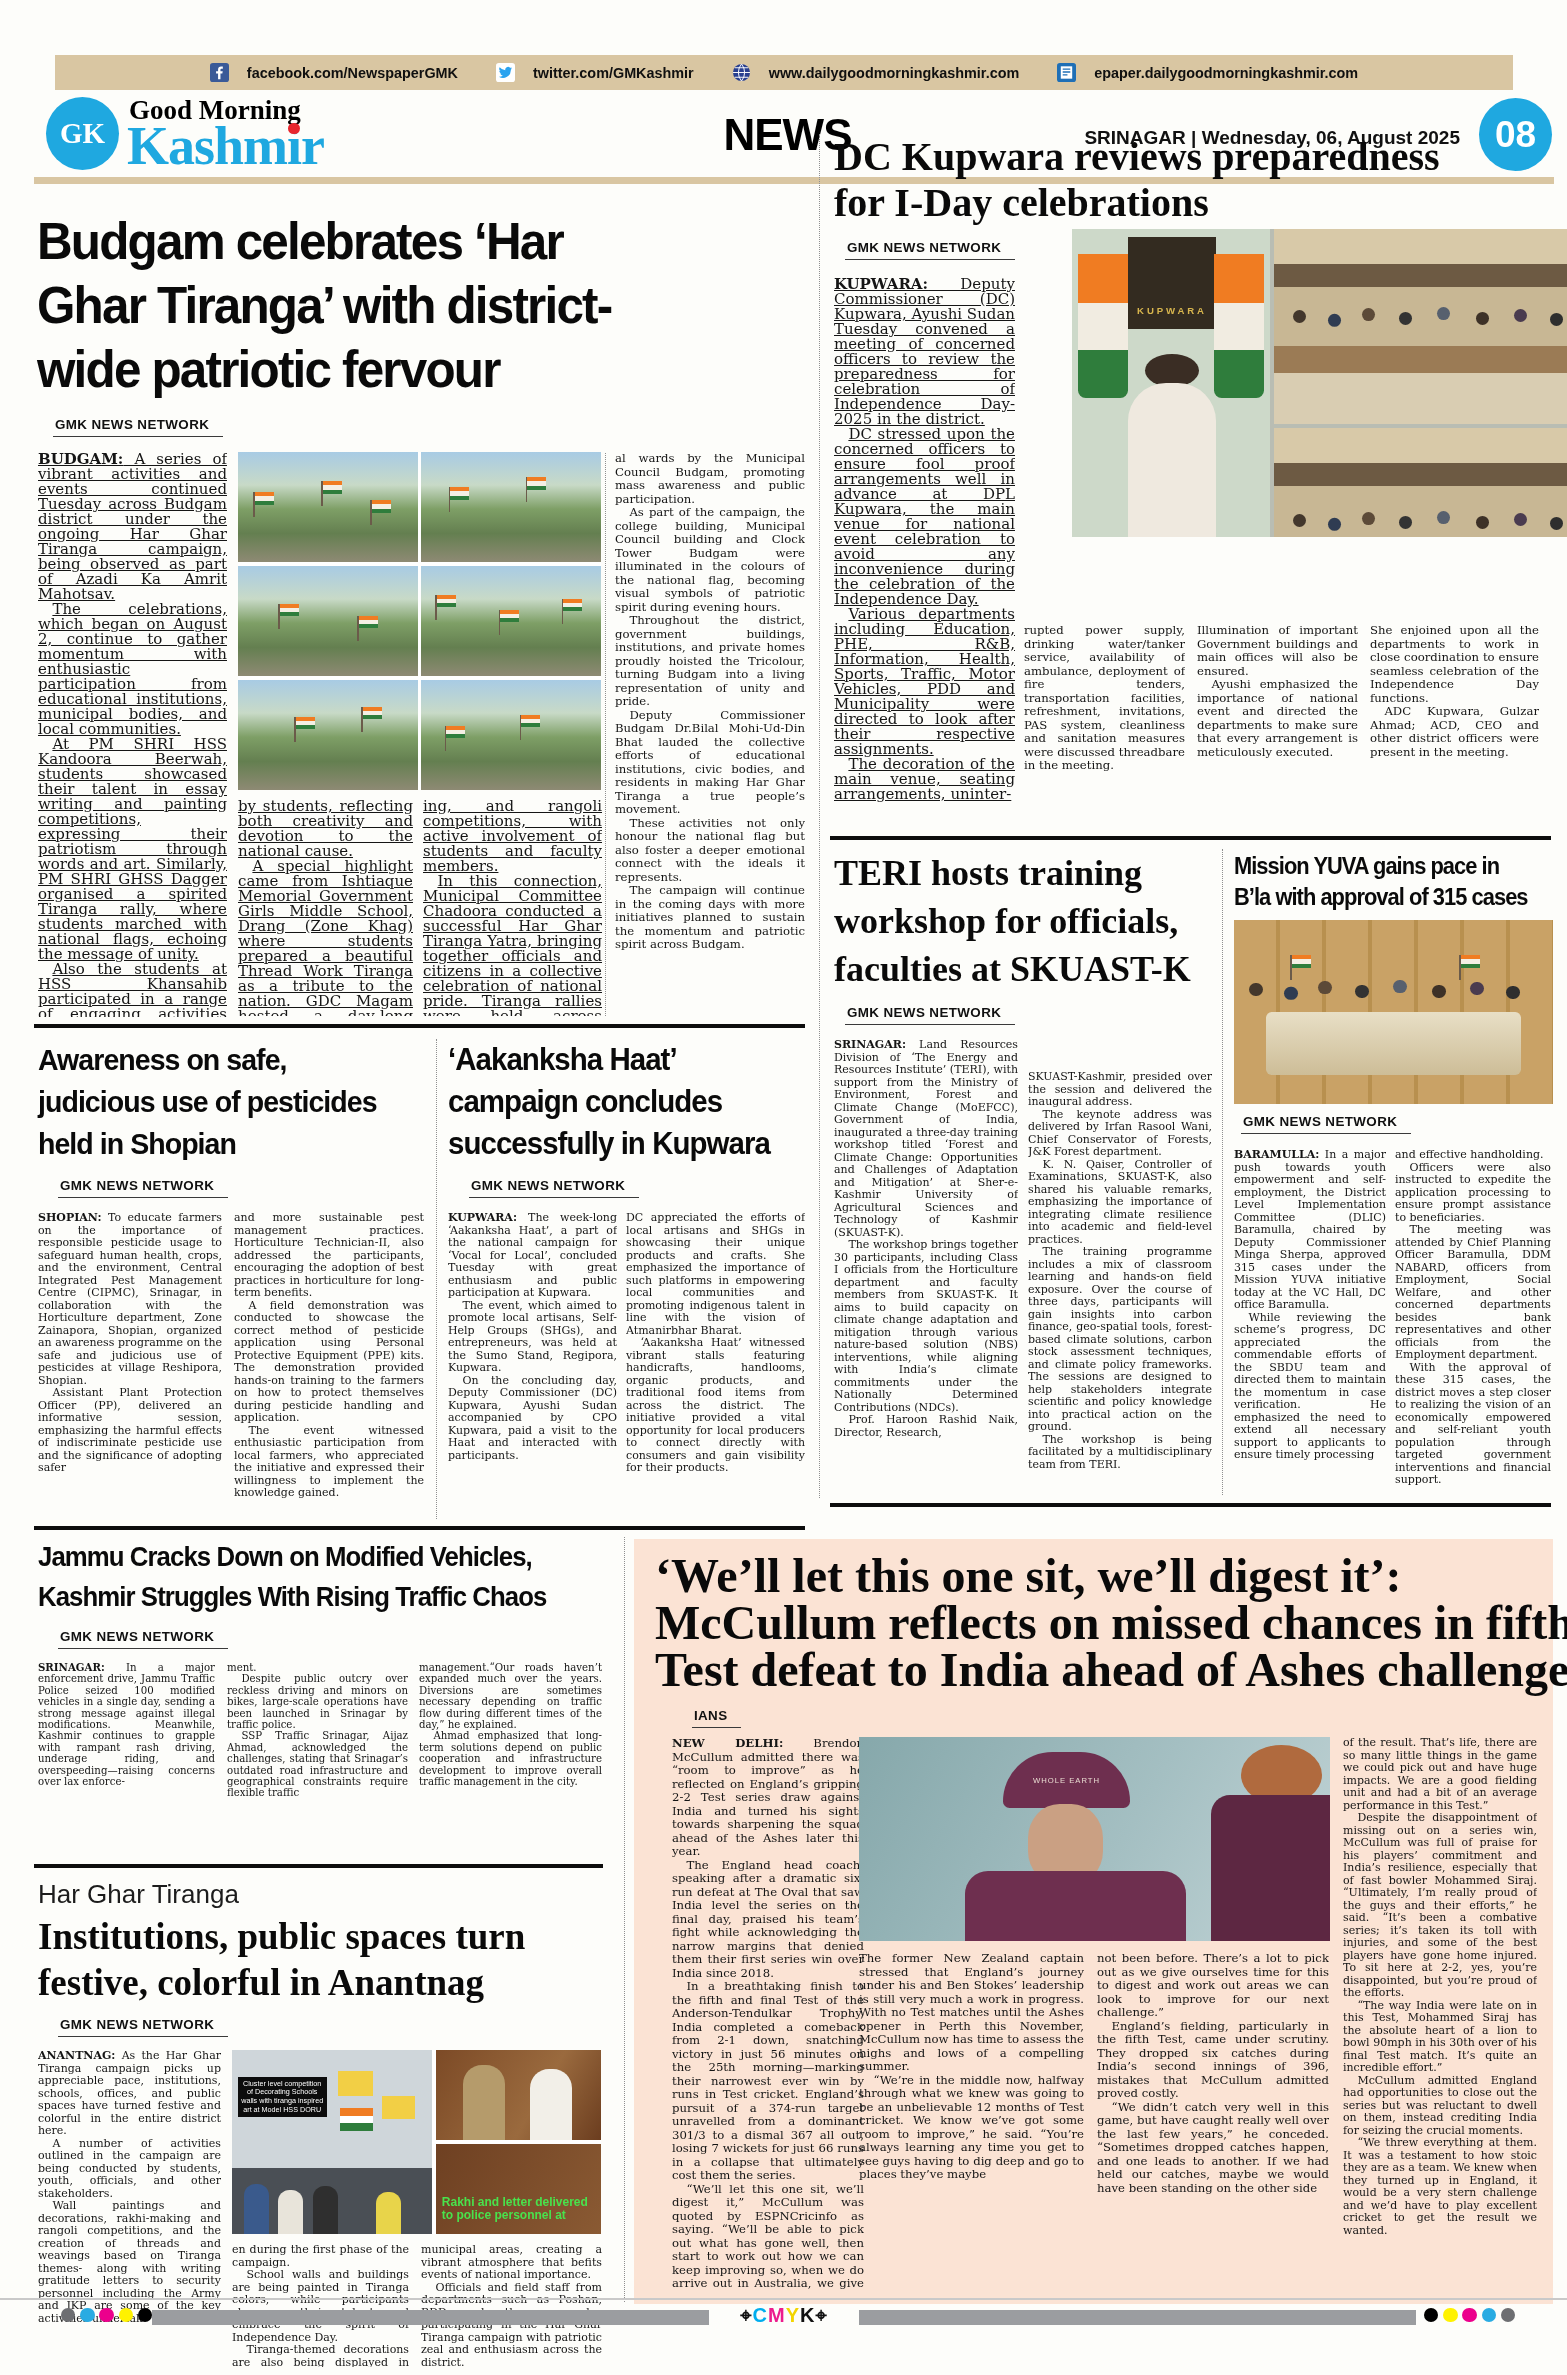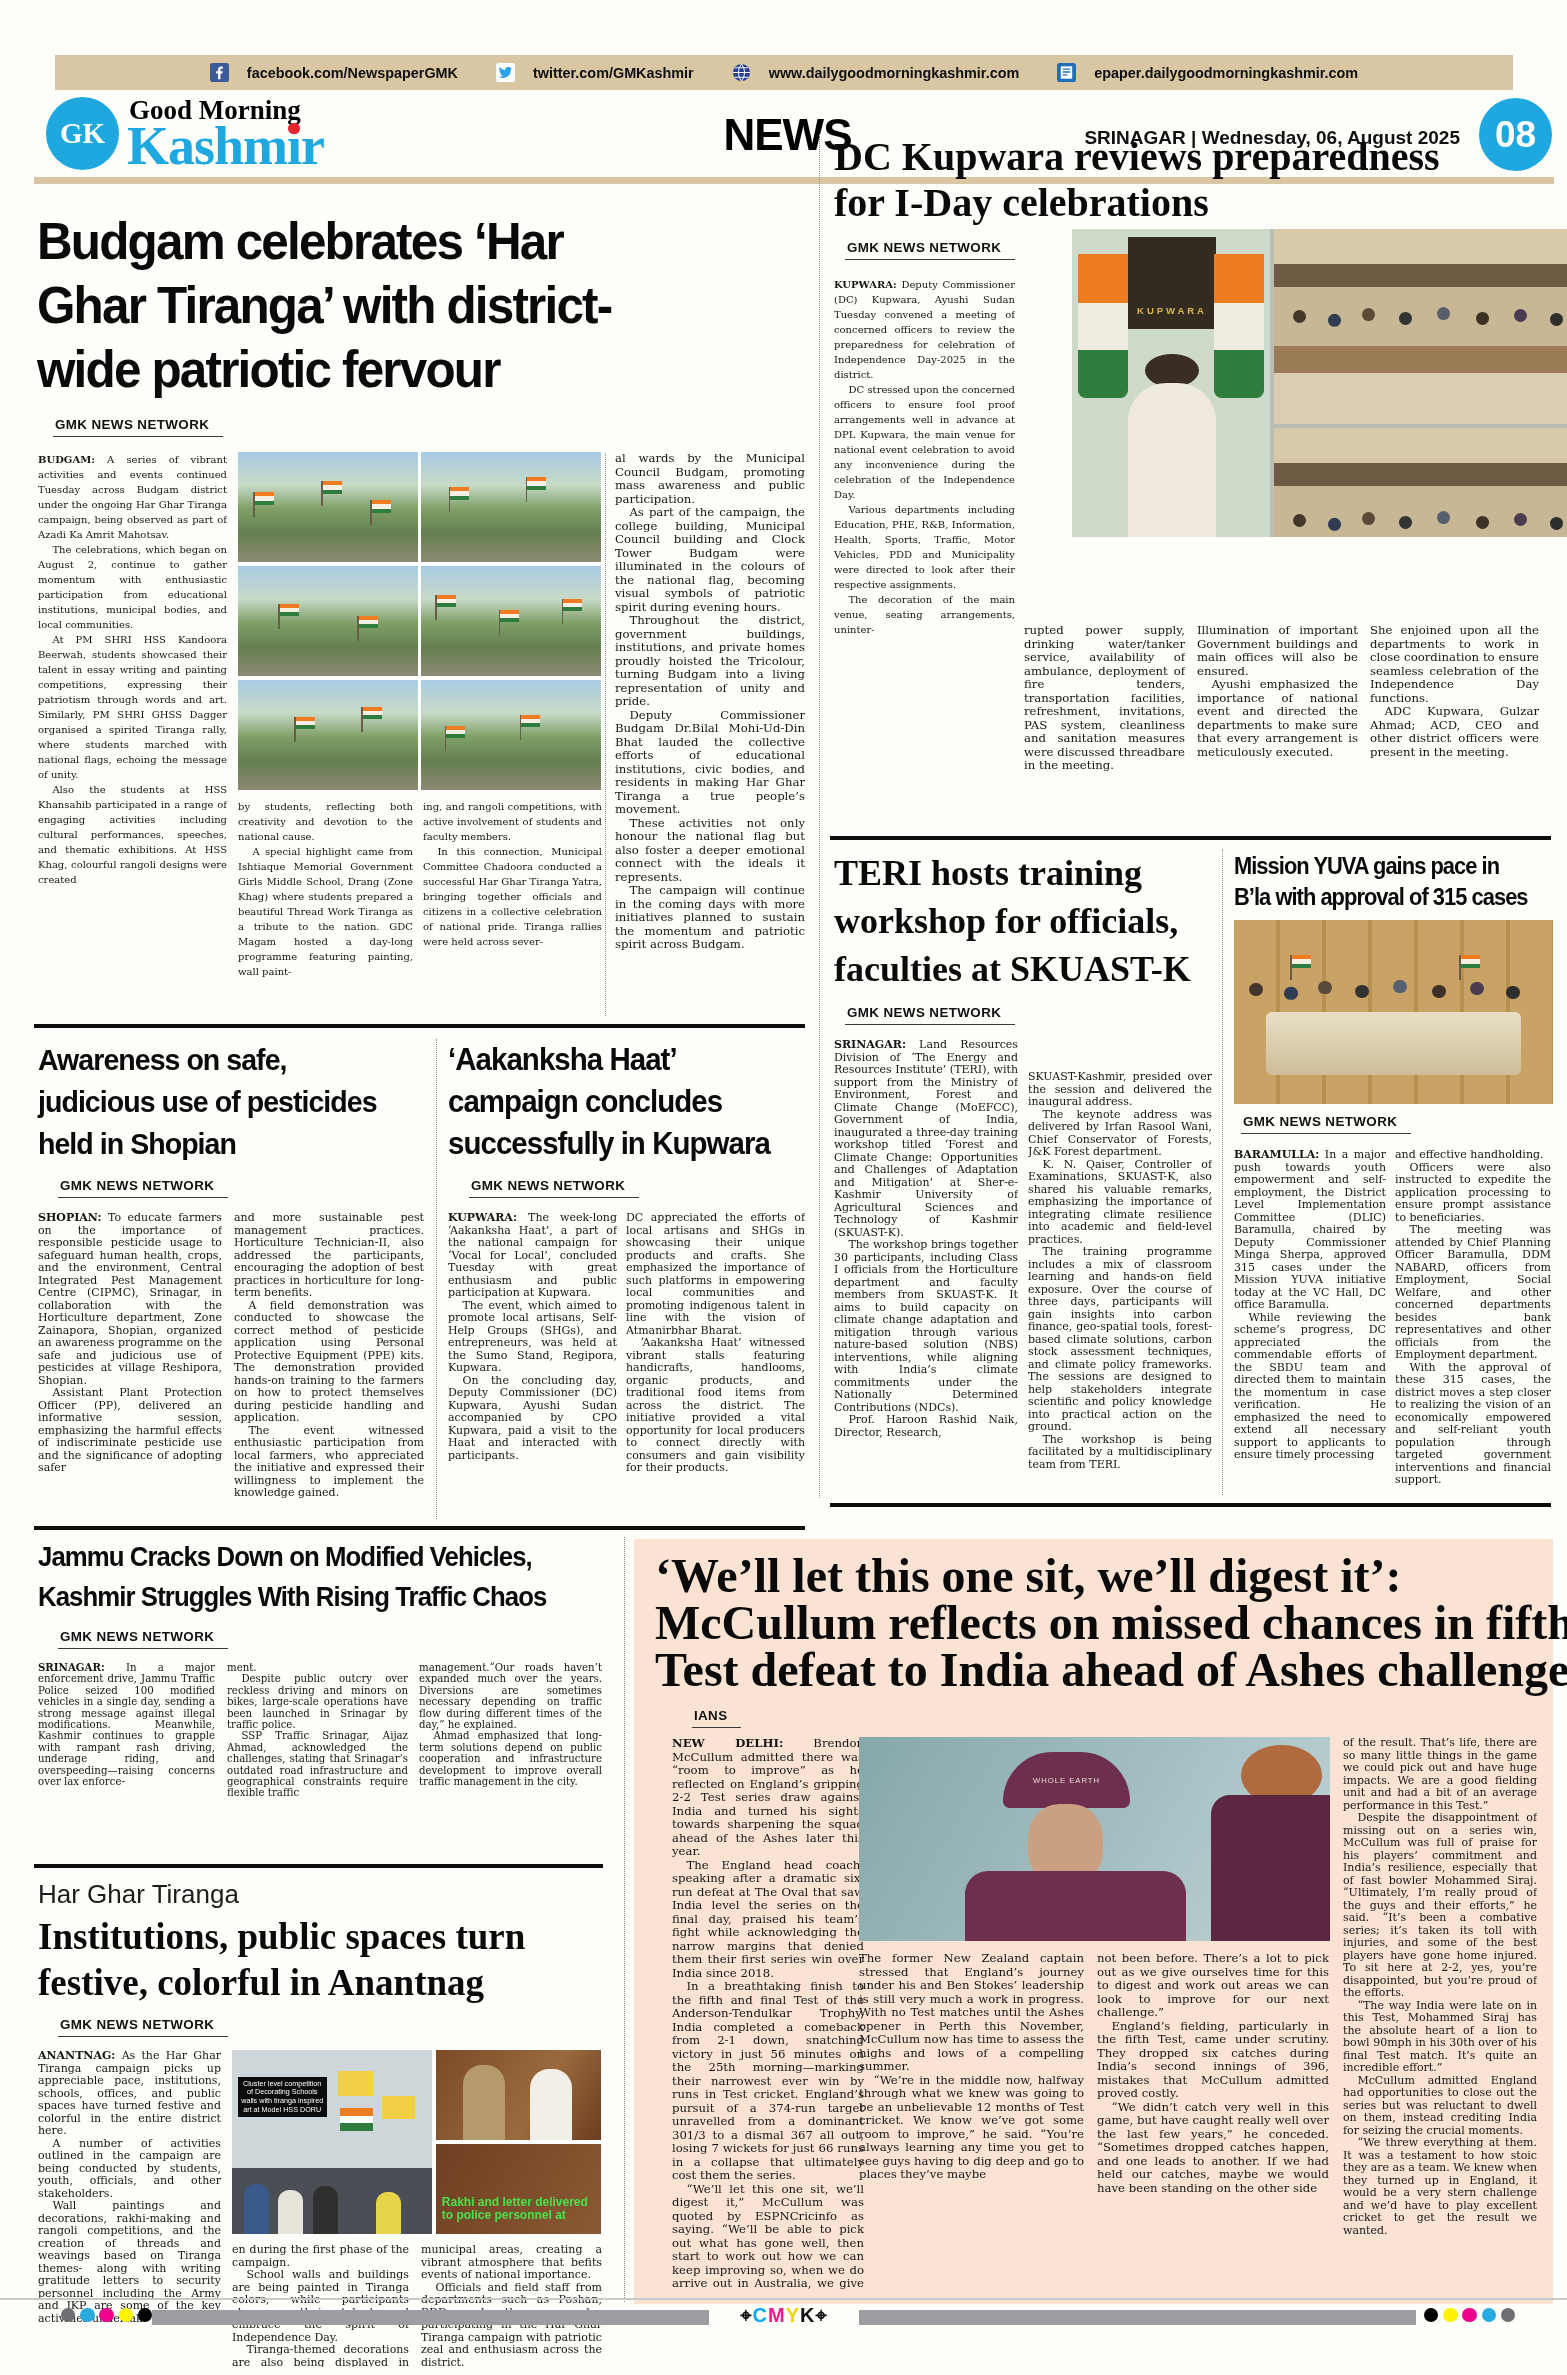--- a/index.html
+++ b/index.html
@@ -30,21 +30,21 @@
   .hl{position:absolute;color:#0a0a0a;}
   .hl p{margin:0;white-space:nowrap;}
   .hl-sans{font-family:"Liberation Sans","DejaVu Sans",sans-serif;font-weight:800;}
   .hl-serif{font-family:"Liberation Serif","DejaVu Serif",serif;font-weight:700;}
   .cond{transform-origin:0 0;}
   .byline{position:absolute;font-weight:700;font-size:13.4px;letter-spacing:0.4px;color:#111;
           border-bottom:1.9px solid #3a3a3a;padding:0 13.4px 3.8px 1.9px;}
   .col{position:absolute;overflow:hidden;text-align:justify;font-family:"DejaVu Serif","Liberation Serif",serif;color:#151515;}
   .col p{margin:0;}
   .col p + p{text-indent:14.4px;}
-  .fz13{font-size:10px;line-height:15px;}
+  .fz13{font-size:15px;line-height:15px;text-decoration:underline;}
   .fz12{font-size:11.7px;line-height:13.5px;}
   .fz11{font-size:11px;line-height:12.5px;}
   .fz10{font-size:10.2px;line-height:11.4px;}
   .kicker{position:absolute;font-weight:400;font-size:26px;color:#1c1c1c;}
   .vdot{position:absolute;width:0;border-left:1.9px dotted #8f8f8f;}
   .hrule{position:absolute;height:3.8px;background:#0d0d0d;}
   
   .photo{position:absolute;overflow:hidden;background:#b9bdb3;}
   .grid6{display:grid;grid-template-columns:1fr 1fr;grid-template-rows:1fr 1fr 1fr;gap:3.8px;background:#fff;}
   .pcell{position:relative;overflow:hidden;

